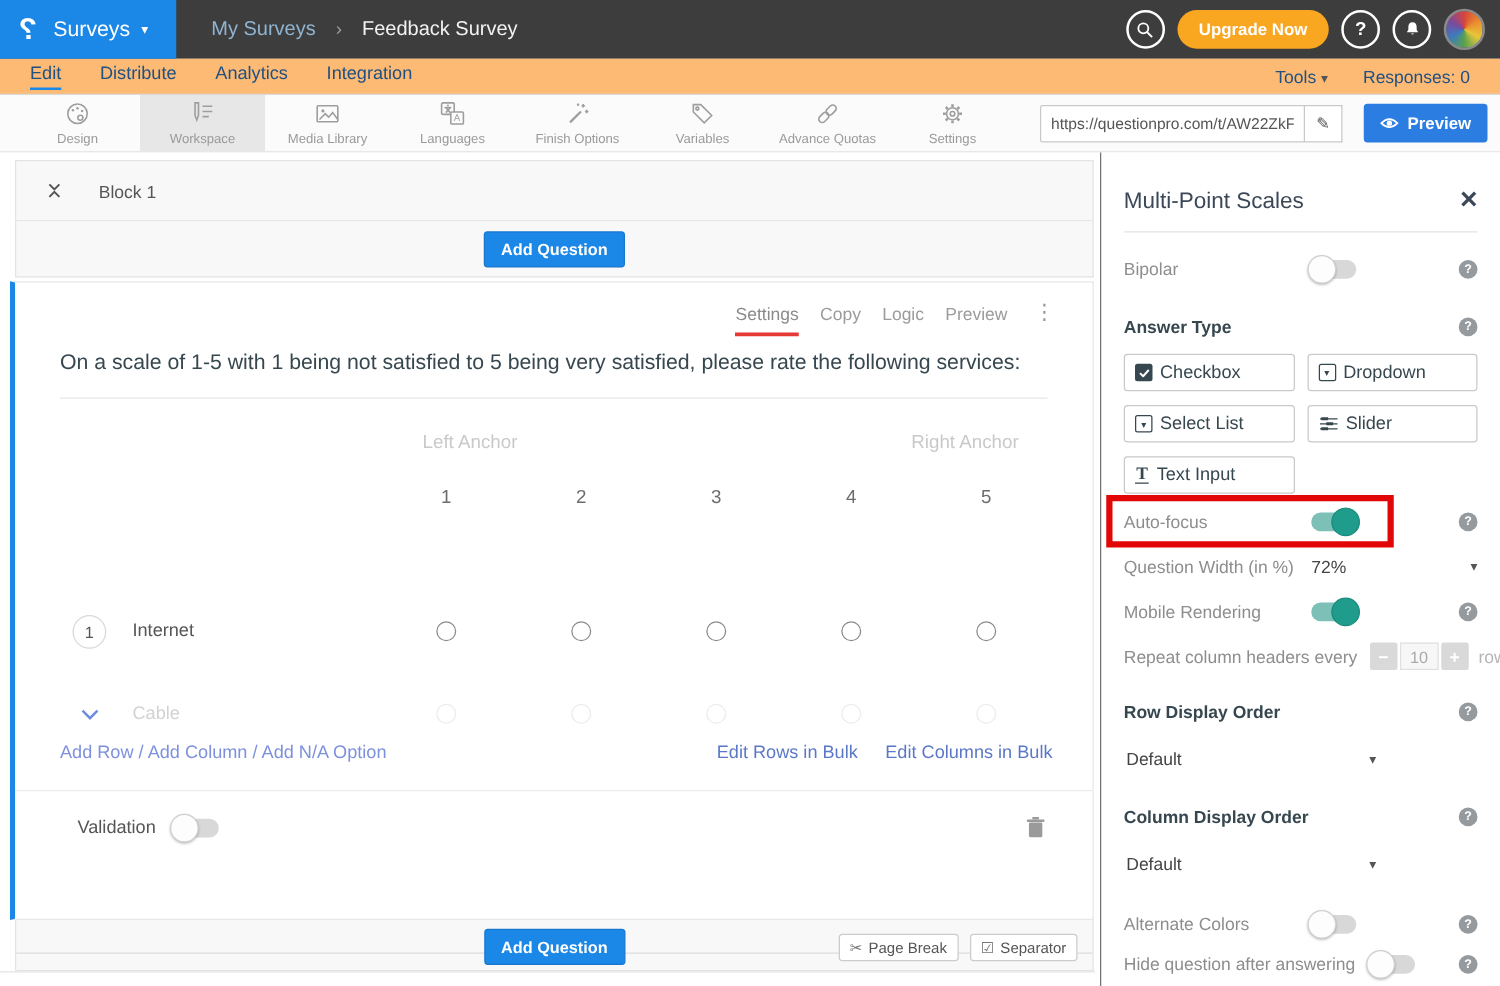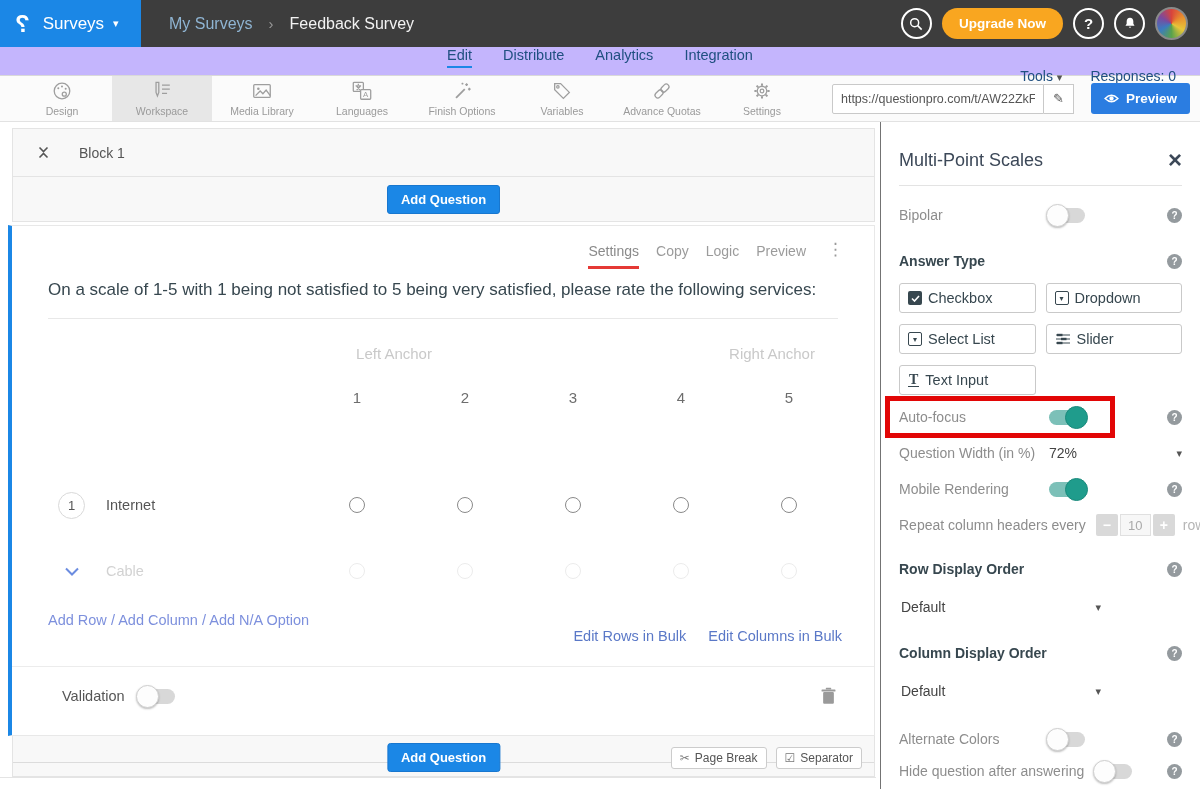--- a/index.html
+++ b/index.html
@@ -14,21 +14,21 @@
   .breadcrumb { display:flex; align-items:center; margin-left:28px; font-size:16px; }
   .crumb-parent { color:#8fb4d2; cursor:pointer; }
   .crumb-sep { color:#9a9a9a; margin:0 16px; font-size:15px; }
   .crumb-current { color:#f2f2f2; }
   .topbar-right { margin-left:auto; display:flex; align-items:center; gap:10px; padding-right:12px; }
   .circle-btn { width:31px; height:31px; border:2px solid #fff; border-radius:50%; display:flex; align-items:center; justify-content:center; color:#fff; font-weight:bold; font-size:15px; cursor:pointer; }
   .upgrade-btn { background:#f9a620; color:#fff; font-size:13.5px; font-weight:bold; border:none; border-radius:16px; padding:8px 17px; cursor:pointer; }
   .avatar { width:33px; height:33px; border-radius:50%; border:2px solid #8a8a8a; background:conic-gradient(#d8443c,#e98f2e,#e7c63a,#59a24c,#3c7bbf,#7a4a9e,#d8443c); }
 
   
-  .navrow { height:29px; background:#c4b5fd; border-bottom:1px solid #d9d9d9; display:flex; align-items:center; padding:0 24px;flex-direction:column; }
+  .navrow { height:29px; background:#fdba74; border-bottom:1px solid #d9d9d9; display:flex; align-items:center; padding:0 24px; }
   .nav-tabs { display:flex; gap:31px; }
   .nav-tab { font-size:14.5px; color:#205081; cursor:pointer; padding-bottom:3px; }
   .nav-tab.active { border-bottom:2px solid #1b87e6; }
   .nav-right { margin-left:auto; display:flex; align-items:center; gap:28px; }
   .nav-right .item { font-size:14px; color:#205081; cursor:pointer; }
 
   
   .toolbar { height:46px; background:#fbfbfb; border-bottom:1px solid #e2e2e2; display:flex; align-items:center; padding-left:12px; }
   .tool-tile { width:100px; height:45px; display:flex; flex-direction:column; align-items:center; justify-content:center; gap:3px; cursor:pointer; }
   .tool-tile.active { background:#e7e7e7; }
@@ -53,36 +53,36 @@
   .qtabs { display:flex; justify-content:flex-end; align-items:flex-start; gap:17px; padding:17px 30px 0 0; }
   .qtab { font-size:14px; color:#9b9b9b; cursor:pointer; padding-bottom:7px; }
   .qtab.active { color:#8a8a8a; border-bottom:3px solid #e53935; }
   .kebab { color:#9a9a9a; font-size:17px; line-height:14px; cursor:pointer; margin-left:4px; }
   .qtext { margin:8px 36px 0; font-size:17px; color:#37474f; line-height:1.55; max-width:770px; }
   .qrule { border:none; border-top:1px solid #e8e8e8; margin:15px 36px 0 36px; }
 
   .qgrid { margin-left:36px; }
   .anchors-row { position:relative; height:22px; margin-top:26px; }
   .anchor { position:absolute; width:140px; text-align:center; font-size:15px; color:#c9c9c9; cursor:text; }
-  .anchor.left { left:276px; } .anchor.right { left:654px; }
+  .anchor.left { left:258px; } .anchor.right { left:654px; }
   .qgrid-row { display:grid; grid-template-columns:255px repeat(5,108px); align-items:center; }
   .colnum { text-align:center; font-size:15px; color:#6d6d6d; }
   .nums-row { margin-top:22px; }
   .matrix-row { margin-top:84px; height:30px; }
   .matrix-row.ghost { margin-top:36px; }
   .rowlabel-cell { display:flex; align-items:center; padding-left:10px; }
   .row-badge { width:27px; height:27px; border-radius:50%; border:1.5px solid #d9d9d9; color:#555; font-size:13px; display:flex; align-items:center; justify-content:center; }
   .row-name { margin-left:21px; font-size:14.5px; color:#555; }
   .ghost .row-name { color:#d2d2d2; }
   .cell { display:flex; justify-content:center; }
   .radio-circle { width:16px; height:16px; border-radius:50%; border:1.5px solid #8a8a8a; background:#fff; cursor:pointer; }
   .ghost .radio-circle { border-color:#ececec; }
   .chev-blue { display:flex; align-items:center; width:27px; justify-content:center; }
 
-  .links-row { margin:26px 32px 0 36px; display:flex; align-items:flex-start; font-size:14.5px;flex-direction:column; }
+  .links-row { margin:8px 32px 0 36px; display:flex; align-items:flex-end; font-size:14.5px; }
   .add-links { color:#7d90dd; }
   .add-links a { color:#7d90dd; text-decoration:none; cursor:pointer; }
   .bulk-links { margin-left:auto; display:flex; gap:22px; }
   .bulk-links a { color:#5a78c7; text-decoration:none; cursor:pointer; }
 
   .vdivider { border:none; border-top:1px solid #ececec; margin-top:22px; }
   .validation-row { height:58px; display:flex; align-items:center; padding:0 38px 0 50px; }
   .validation-label { font-size:14.5px; color:#555; }
 
   .footer-strip { margin-left:12px; width:863px; height:41px; background:#f8f8f8; position:relative; border:1px solid #e4e4e4; border-top:none; }

